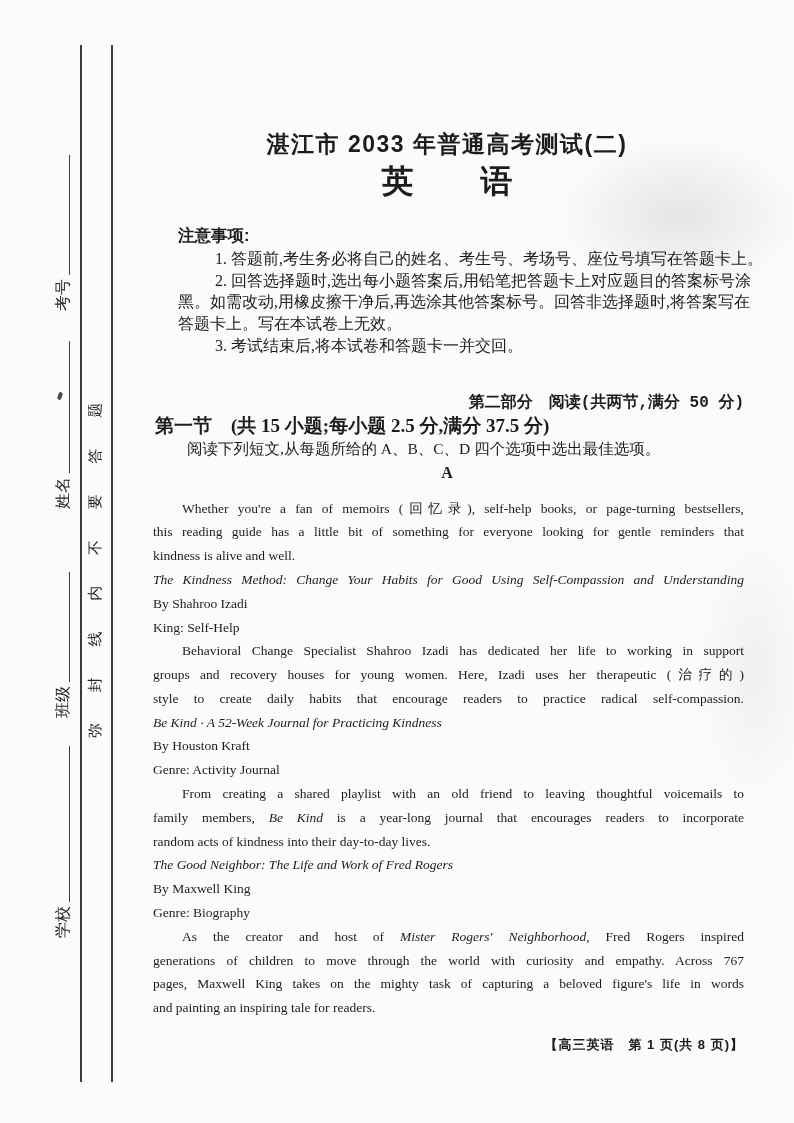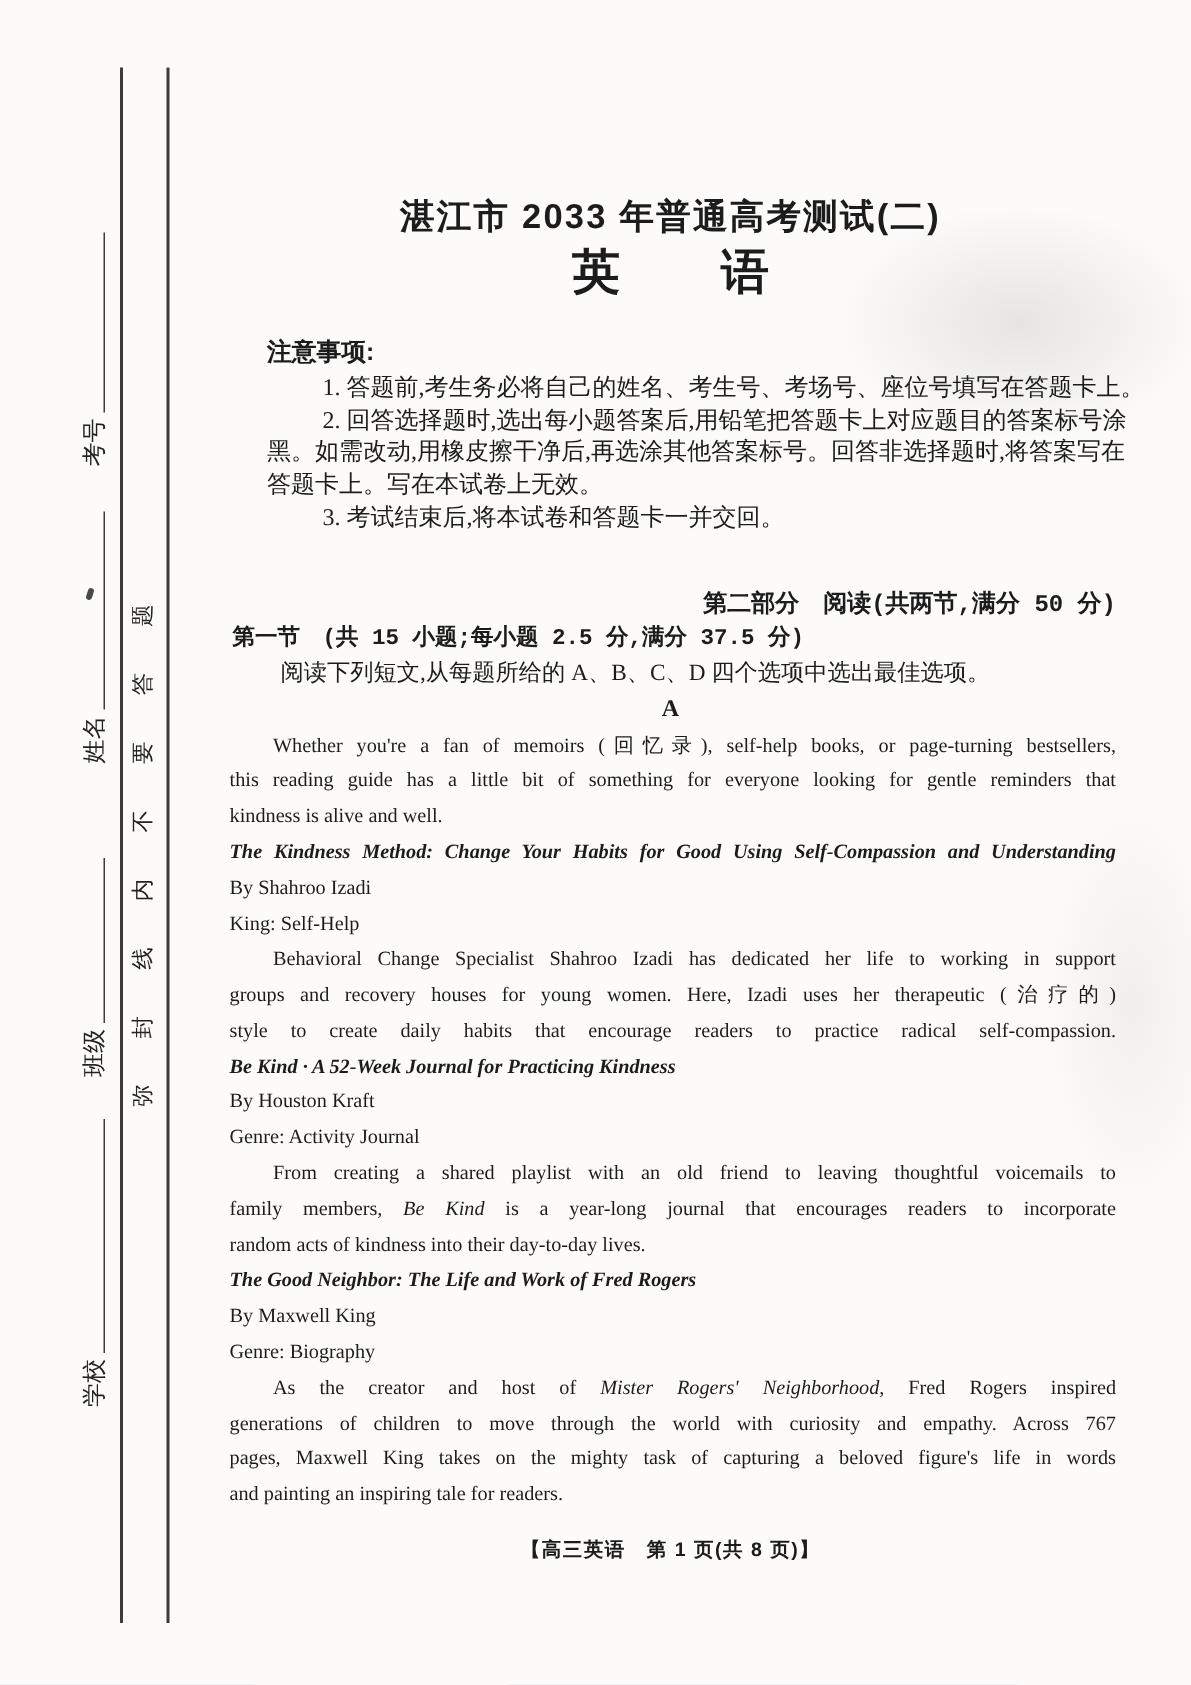--- a/index.html
+++ b/index.html
@@ -57,34 +57,34 @@
   .subject span{letter-spacing:2.1em;margin-right:-2.1em;}
 
   .notice{margin-top:24px;padding-left:28px;font-size:16px;line-height:21.7px;}
   .notice-head{font-family:"Liberation Sans",sans-serif;font-weight:bold;
     font-size:16.5px;line-height:22px;margin-bottom:2px;}
   .nline{white-space:nowrap;}
   .ind{text-indent:37px;}
 
   .part-header{margin-top:36px;padding-left:5px;font-family:Liberation Mono, monospace;
     font-weight:bold;font-size:16px;line-height:20px;white-space:nowrap;text-align:right;}
-  .node-header{margin-top:3px;padding-left:5px;font-family:Liberation Mono, monospace;
-    font-weight:bold;font-size:15px;line-height:20px;white-space:nowrap;}
+  .node-header{margin-top:3px;padding-left:5px;font-family:Liberation Serif, serif;
+    font-weight:bold;font-size:19px;line-height:20px;white-space:nowrap;}
   .direction{margin-top:3px;padding-left:5px;text-indent:32px;font-size:15.5px;
     line-height:20px;white-space:nowrap;}
   .passage-label{margin-top:4px;text-align:center;font-weight:bold;font-size:16px;line-height:20px;}
 
-  .english{margin-top:2px;padding-left:3px;font-size:13.5px;line-height:23.8px;}
+  .english{margin-top:14px;padding-left:3px;font-size:13.5px;line-height:23.8px;}
   .el{white-space:nowrap;}
   .jl{text-align:justify;text-align-last:justify;}
   .fi{text-indent:29px;}
-  .bt{font-weight:bold;font-style:italic;}
+  .bt{font-weight:normal;font-style:italic;}
   .it{font-style:italic;}
 
-  .footer{margin-top:16px;text-align:center;font-family:"Liberation Sans",sans-serif;
+  .footer{margin-top:16px;text-align:right;font-family:"Liberation Sans",sans-serif;
     font-weight:bold;font-size:13px;line-height:18px;letter-spacing:1px;}
 </style>
 </head>
 <body>
 
 <div class="page">
 
   <div class="smudge1"></div>
   <div class="smudge2"></div>
   <div class="inkmark"></div>

